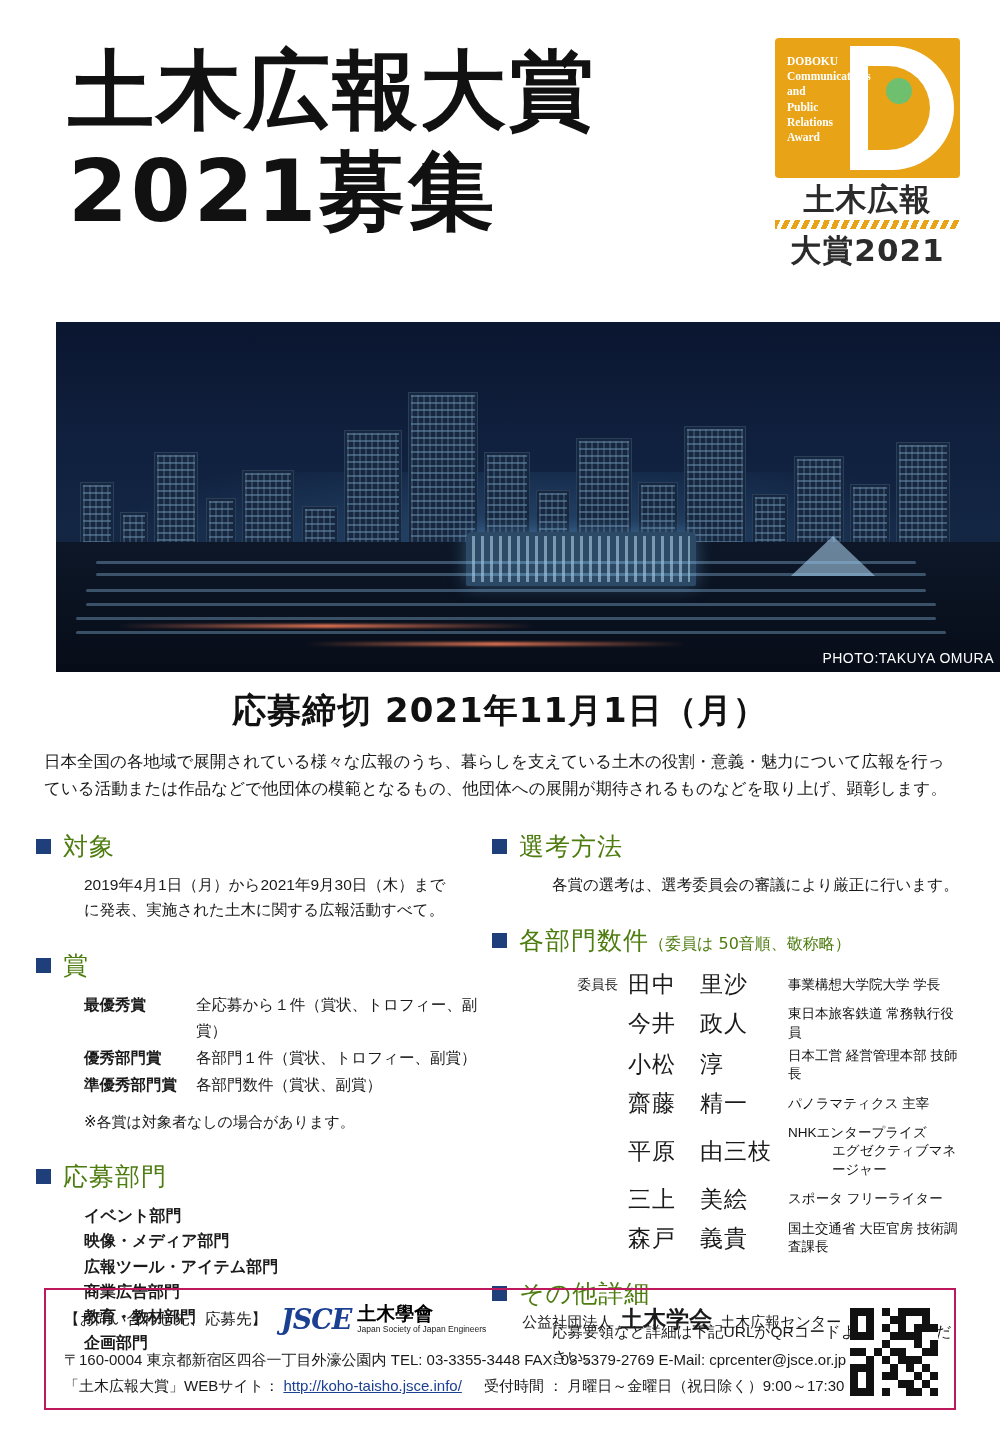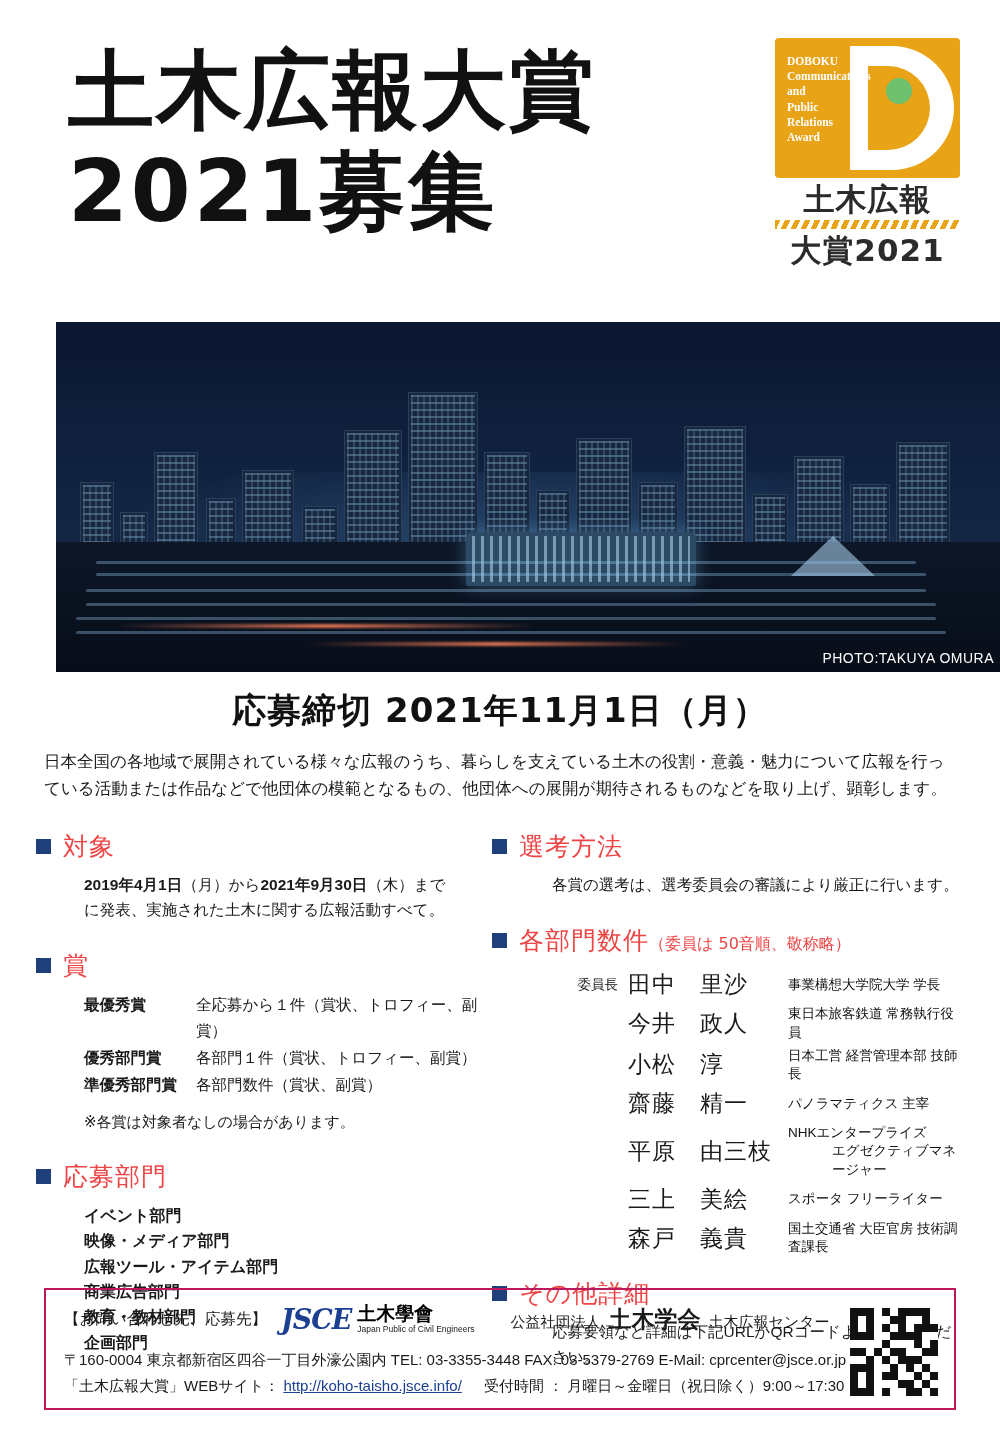--- a/index.html
+++ b/index.html
@@ -233,34 +233,34 @@
   }
   .sq {
     width: 15px; height: 15px;
     background: #1f3f7a;
     flex: 0 0 auto;
   }
   .sec-title {
     font-family: "DejaVu Sans", sans-serif;
     font-size: 25px;
     font-weight: 400;
-    color: #ef4444;
+    color: #4d7c0f;
     letter-spacing: 1px;
   }
   .sec-title .small {
     font-size: 16px;
     letter-spacing: 0;
   }
   .sec-body {
     margin: 0 0 26px 48px;
     font-size: 15.5px;
     line-height: 1.6;
   }
   .sec-body.indent-more { margin-left: 60px; }
-  .bold { font-weight: 700; }
+  .bold { font-weight: 400; }
 
   .prize-row {
     display: flex;
     font-size: 15.5px;
     line-height: 1.72;
   }
   .prize-name {
     font-weight: 700;
     width: 112px;
     flex: 0 0 auto;
@@ -566,21 +566,21 @@
 
 </div>
 
 <div class="footer">
   <div class="f-row1">
     <span class="f-label">【お問い合わせ先、応募先】</span>
     <span class="jsce-logo">
       <span class="jsce-mark">JSCE</span>
       <span>
         <span class="jsce-jp">土木學會</span>
-        <span class="jsce-en">Japan Public of Civil Engineers</span>
+        <span class="jsce-en">Japan Society of Japan Engineers</span>
       </span>
     </span>
     <span class="f-org">
       <span>公益社団法人</span>
       <span class="big">土木学会</span>
       <span>土木広報センター</span>
     </span>
   </div>
 
   <div class="f-lines">

